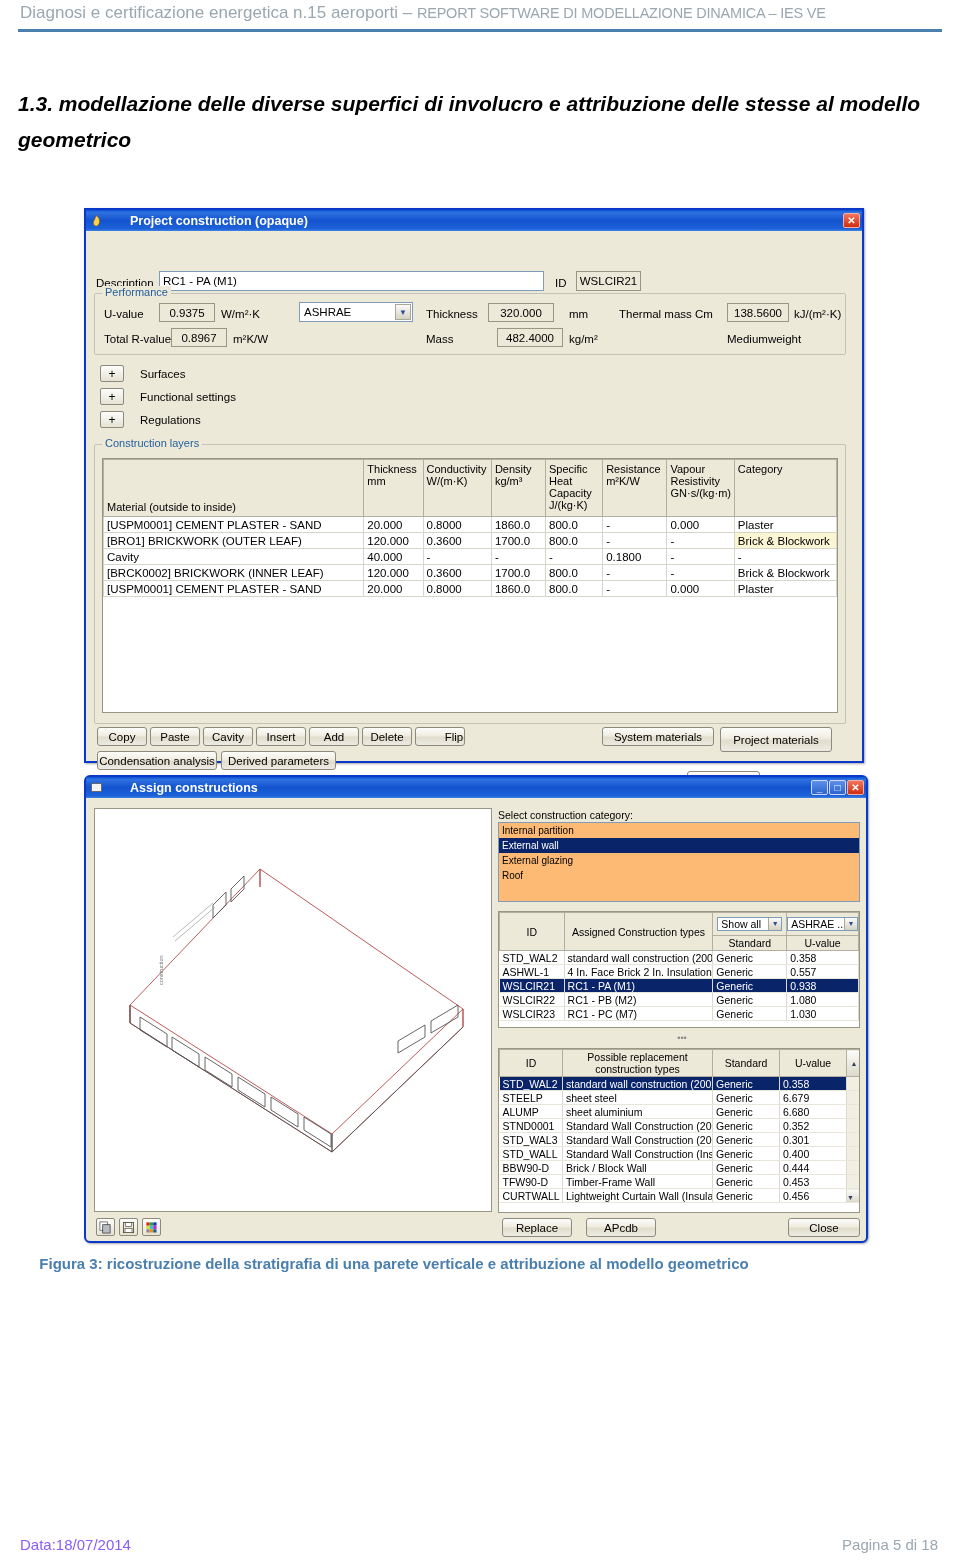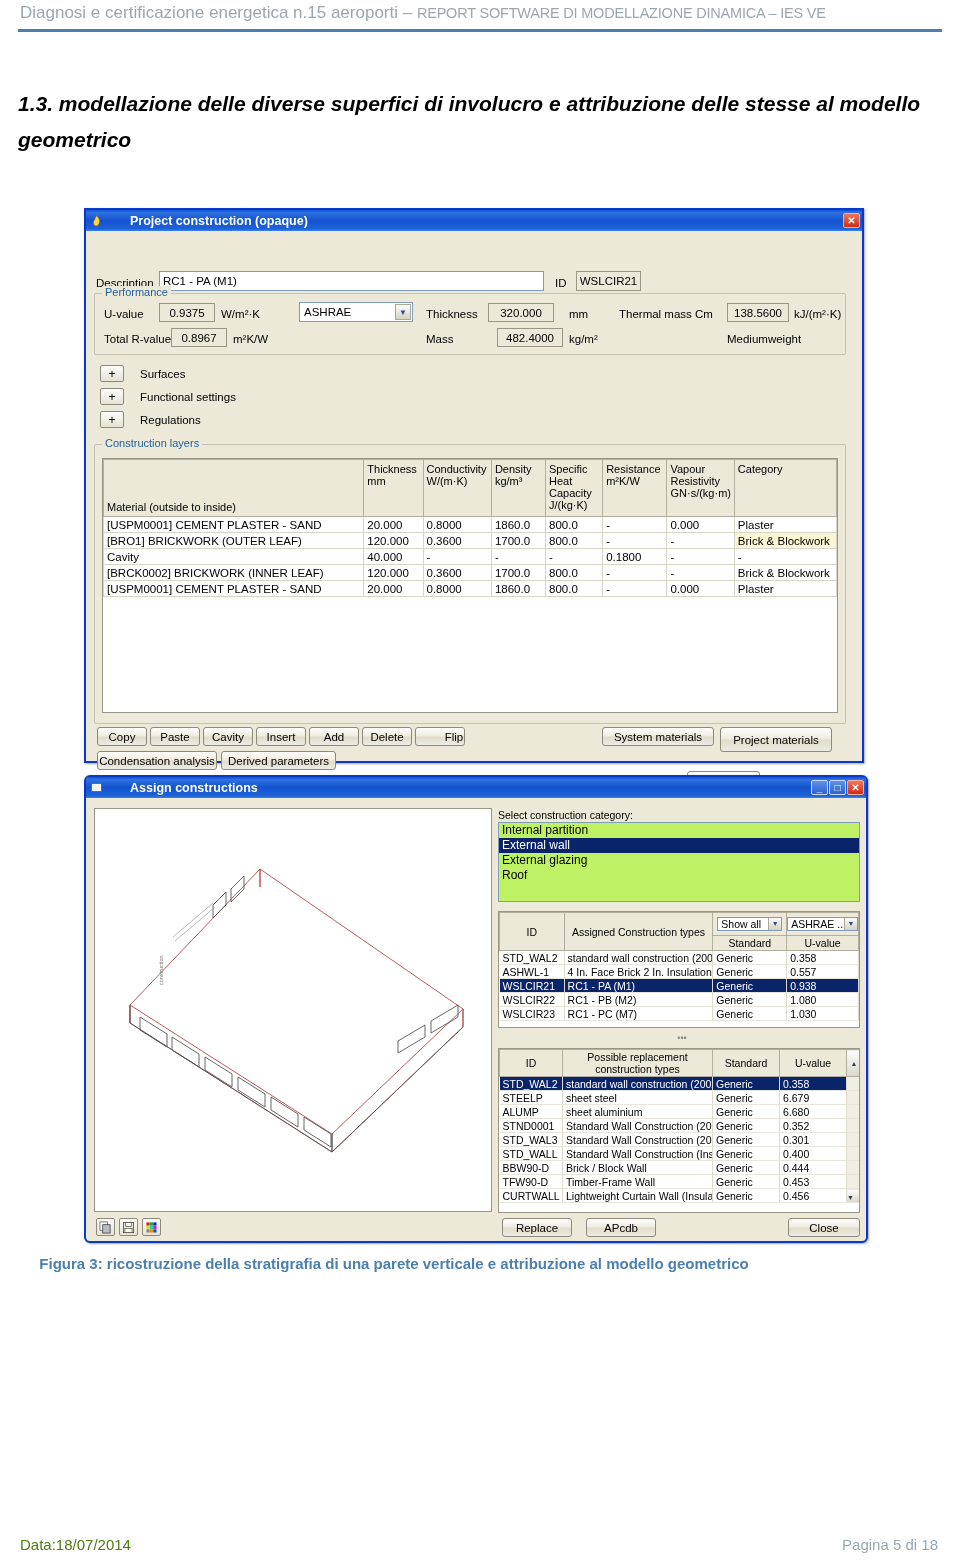--- a/index.html
+++ b/index.html
@@ -127,22 +127,22 @@
     white-space:nowrap; overflow:hidden; height:16px;
   }
   td.hl { background:#faf5d2; }
 
   
   .panel {
     position:absolute; background:#fff; border:1px solid #9a9684;
     overflow:hidden;
   }
   .listbox {
-    position:absolute; background:#bef264; border:1px solid #7f9db9;
-    overflow:hidden; font-size:12px;
+    position:absolute; background:#fdba74; border:1px solid #7f9db9;
+    overflow:hidden; font-size:10px;
   }
   .listbox .li { padding:1px 3px; white-space:nowrap; height:15px; line-height:13px;}
   .listbox .li.sel { background:#0a246a; color:#fff; }
 
   table.grid2 { border-collapse:collapse; width:100%; table-layout:fixed; }
   table.grid2 th {
     background:#ece9d8; border:1px solid #b3afa0;
     font-size:10.5px; font-weight:normal; color:#000;
     text-align:center; padding:1px 2px; line-height:12px;
   }
@@ -173,21 +173,21 @@
   }
 
   
   .caption {
     position:absolute; left:0; top:1255px; width:788px;
     text-align:center; font-size:15px; font-weight:bold;
     color:#4a7fae;
   }
   .footer-l {
     position:absolute; left:20px; top:1536px;
-    font-size:15px; color:#4d7c0f;
+    font-size:15px; color:#8b5cf6;
   }
   .footer-r {
     position:absolute; right:22px; top:1536px;
     font-size:15px; color:#9aa7b0;
   }
 </style>
 </head>
 <body>
 
 <div class="doc-header">

